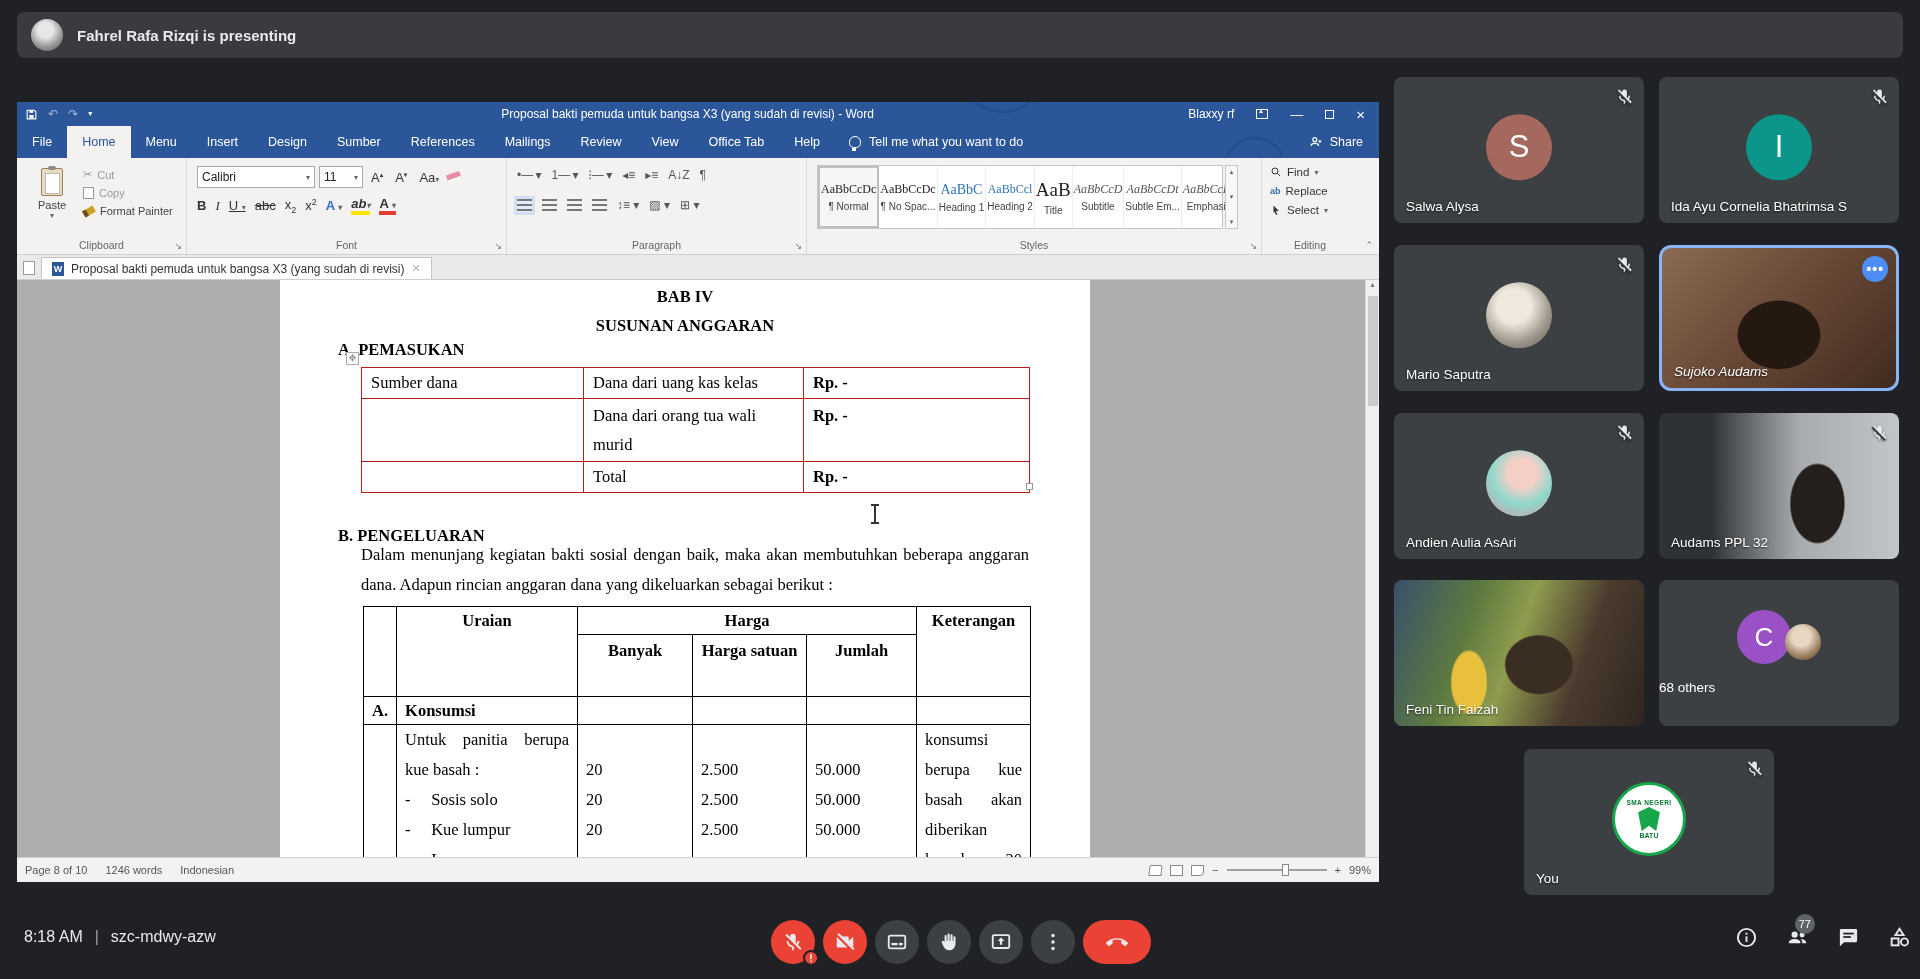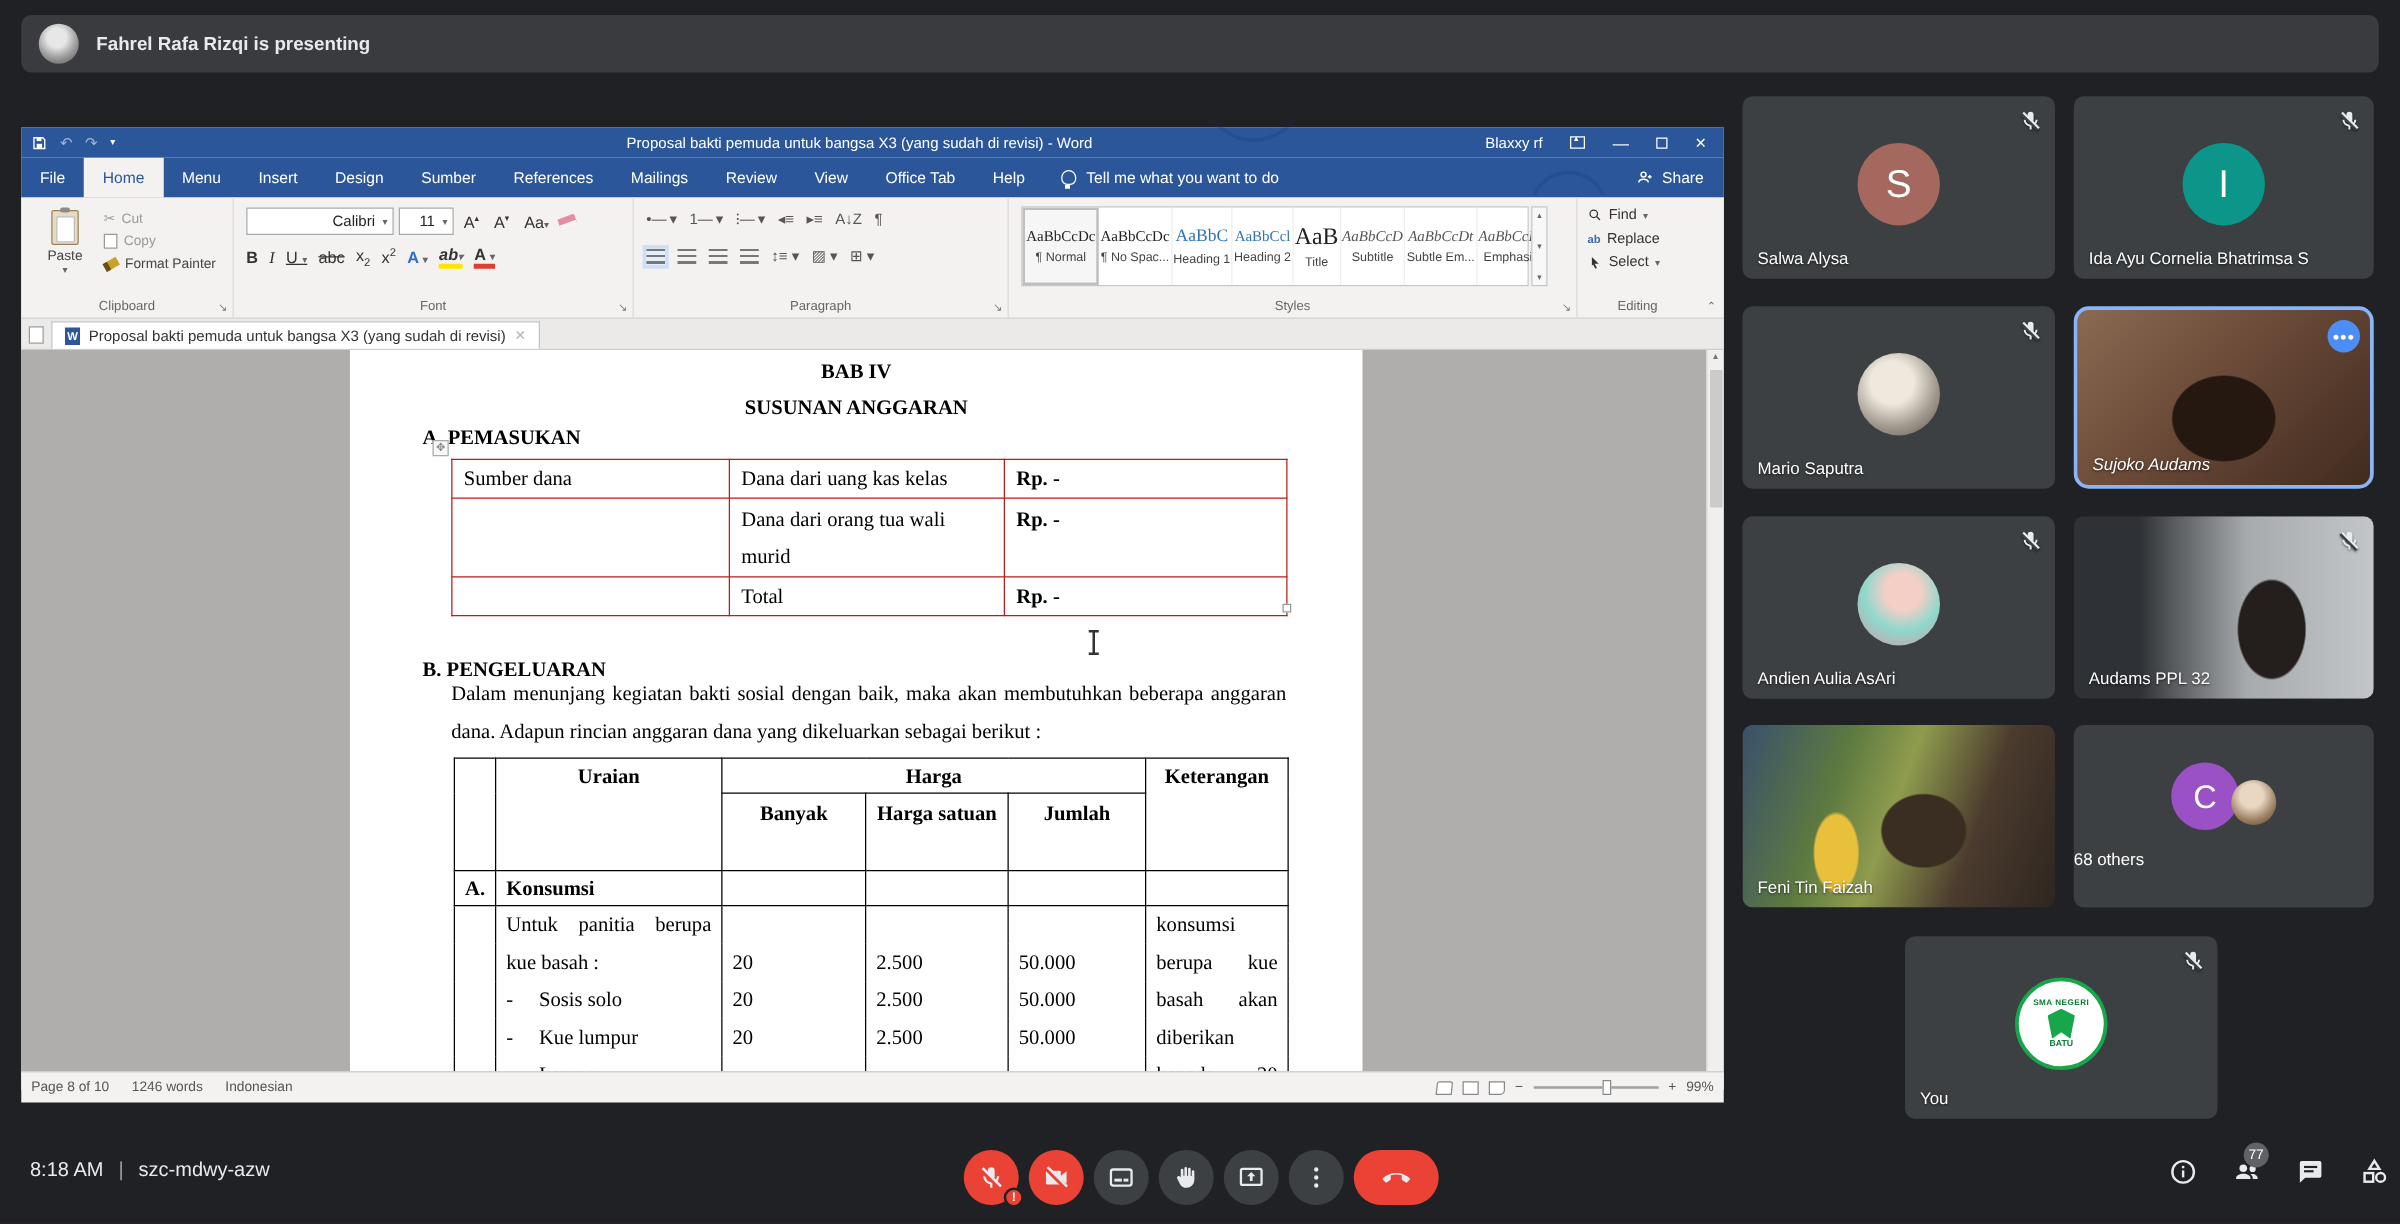--- a/index.html
+++ b/index.html
@@ -55,21 +55,21 @@
   .clipicon::after { content:""; position:absolute; left:6px; top:-3px; width:8px; height:4px; background:#8c8c8c; border-radius:2px; }
   .cliprows { position:absolute; left:66px; top:10px; display:flex; flex-direction:column; gap:6px; color:#9a9a9a; }
   .cliprows .crow { display:flex; gap:5px; align-items:center; white-space:nowrap; }
   .cliprows .crow.en { color:#444; }
   .copyic { width:11px; height:12px; border:1px solid #999; background:#fff; position:relative; }
   .copyic::after { content:""; position:absolute; left:3px; top:-4px; width:11px; height:12px; border:1px solid #999; background:#fff; z-index:-1; }
   .brushic { width:12px; height:7px; background:#c9a227; border-left:4px solid #6b4e18; transform:rotate(-30deg); }
   .g-font { left:170px; width:320px; }
   .fontrow1 { position:absolute; left:10px; top:8px; display:flex; align-items:center; gap:4px; }
   .combo { background:#fff; border:1px solid #aaa; display:flex; align-items:center; height:22px;
-           padding:0 4px; gap:6px; font-size:12px; color:#222;text-align:right; }
+           padding:0 4px; gap:6px; font-size:12px; color:#222; }
   .combo .dd { font-size:8px; color:#666; }
   .fbtn { padding:1px 4px; font-size:13px; color:#333; white-space:nowrap; }
   .fontrow2 { position:absolute; left:10px; top:38px; display:flex; align-items:center; gap:9px; font-size:13px; color:#333; }
   .eff-a { color:#2d6fc2; font-weight:700; }
   .hl { border-bottom:4px solid #ffe400; font-weight:700; font-style:italic; }
   .fc { border-bottom:4px solid #e03c31; font-weight:700; }
   .eraser { width:14px; height:9px; background:#e98ca2; border-bottom:4px solid #f5f5f5; transform:rotate(-20deg); border-radius:1px; }
   .g-par { left:490px; width:300px; }
   .parrow { position:absolute; left:10px; display:flex; align-items:center; gap:10px; color:#555; font-size:11px; }
   .pr1 { top:8px; } .pr2 { top:40px; }

